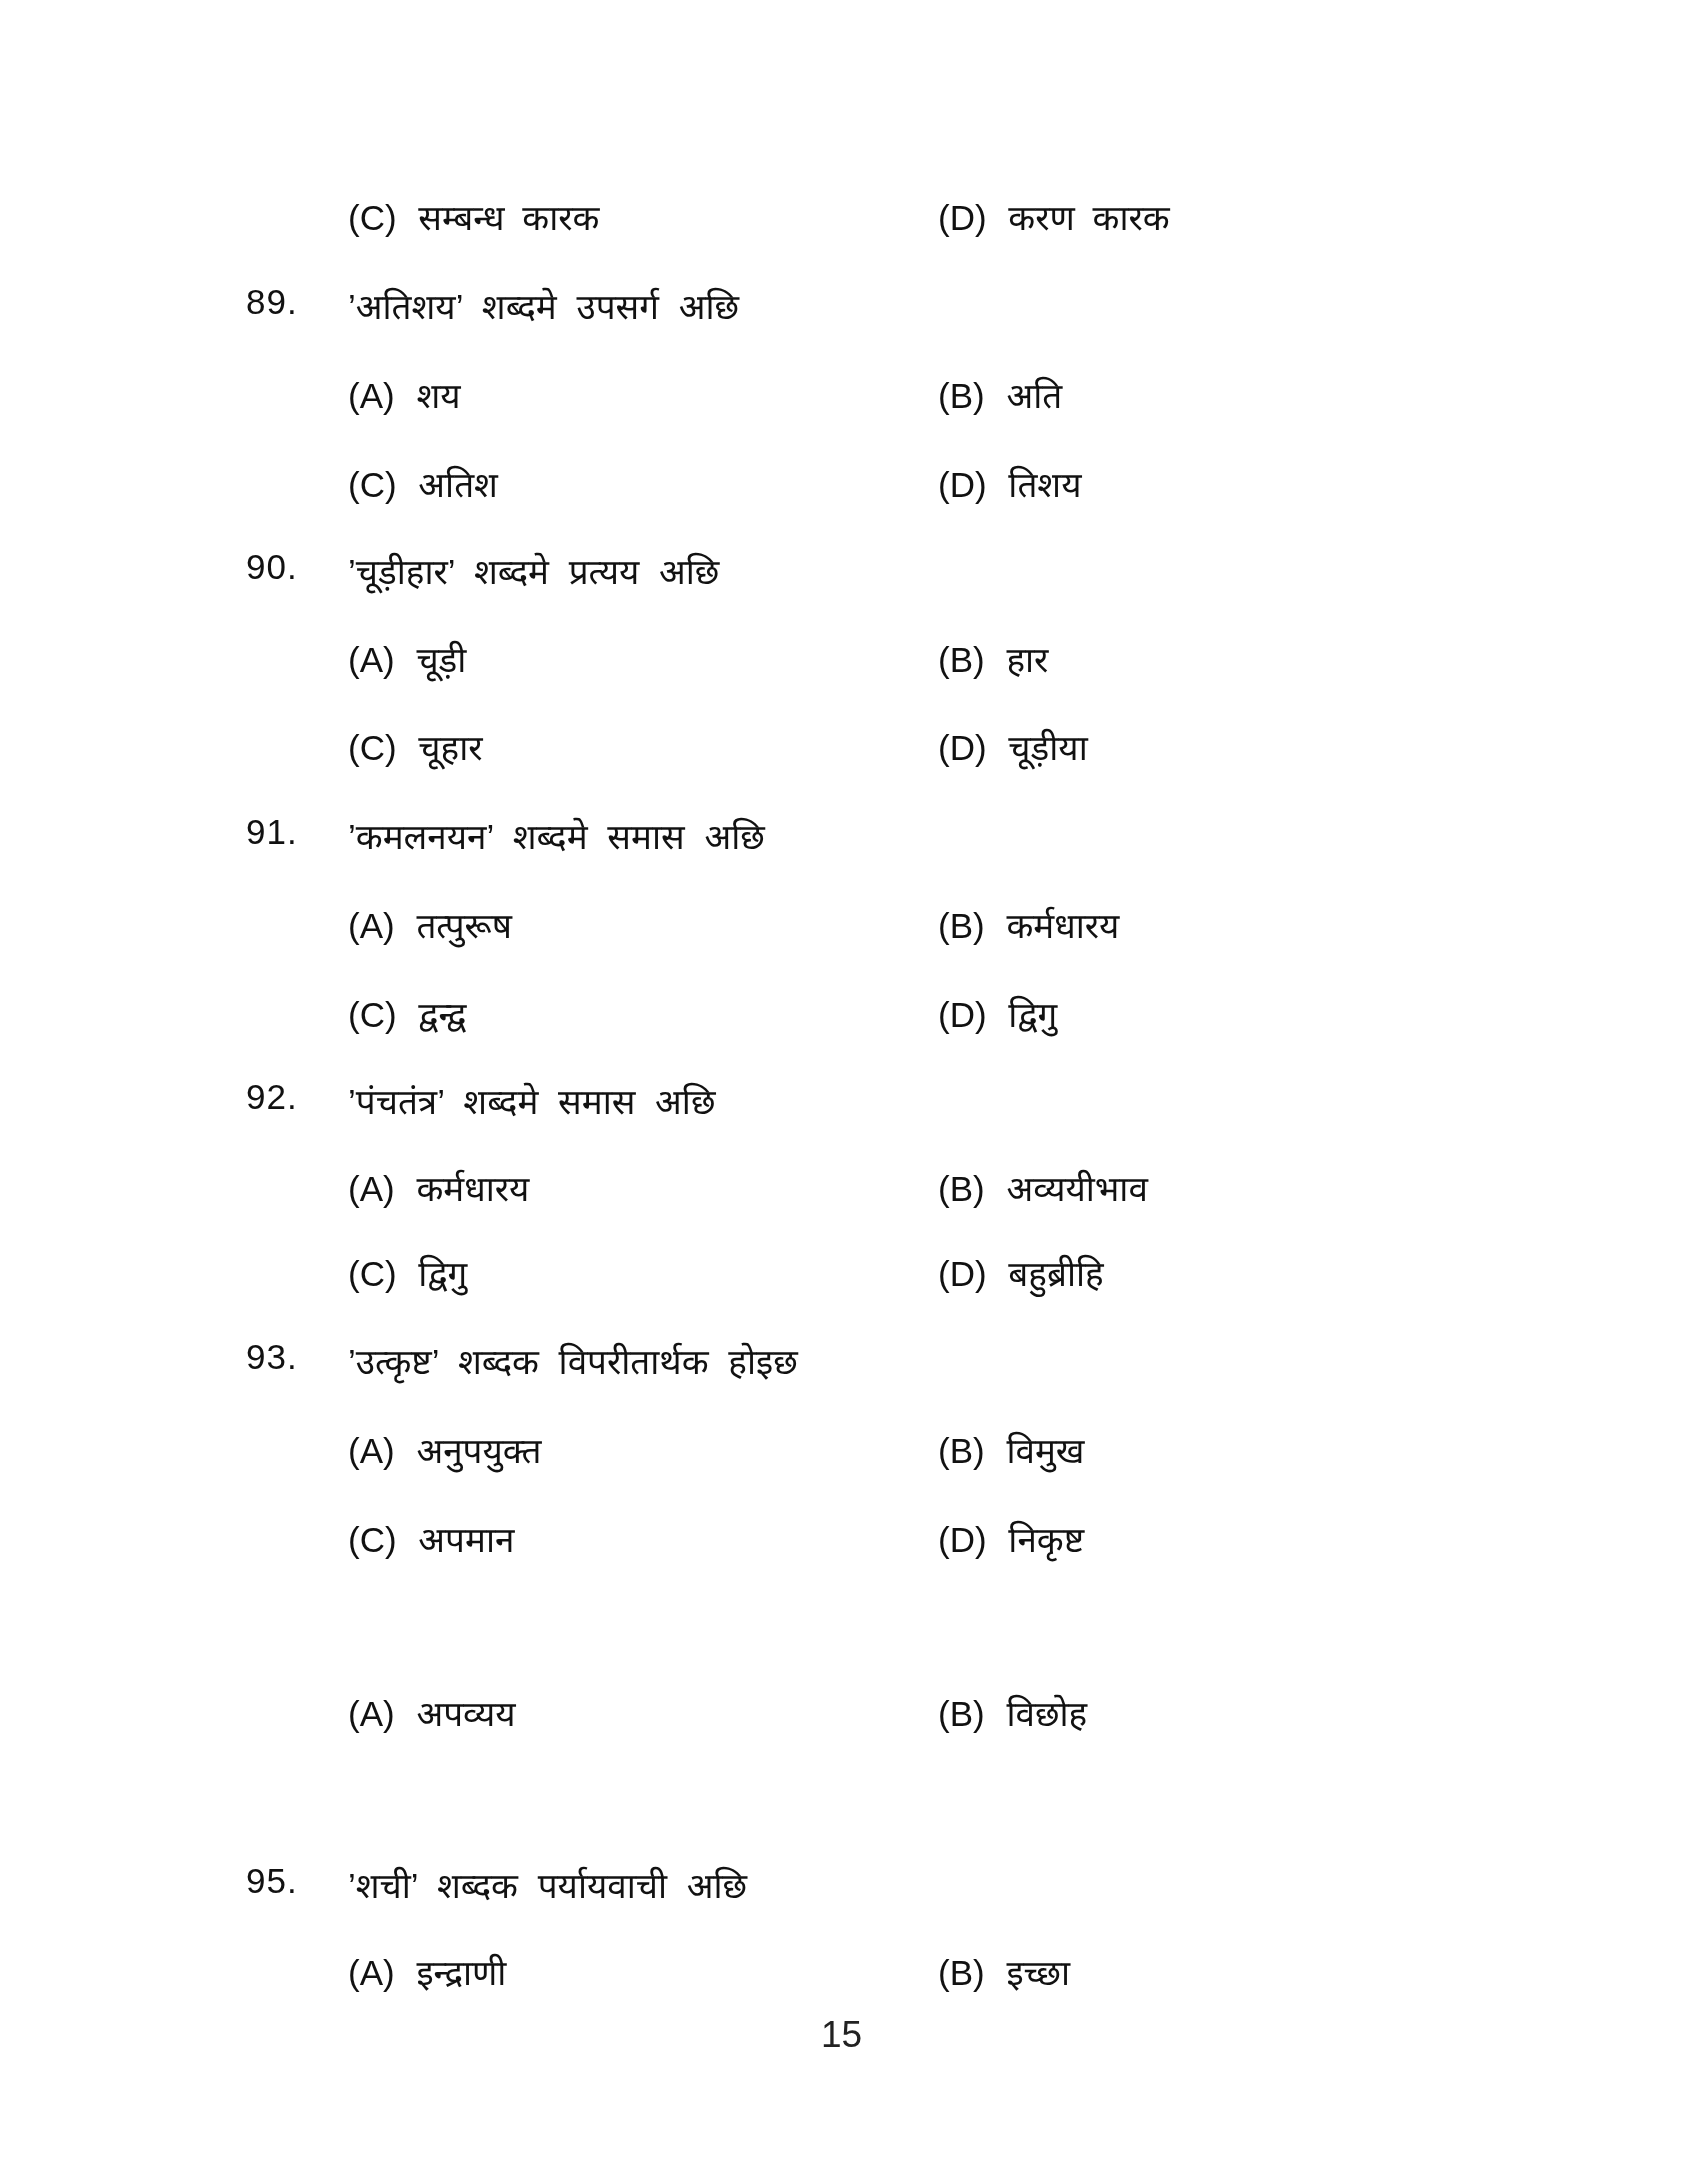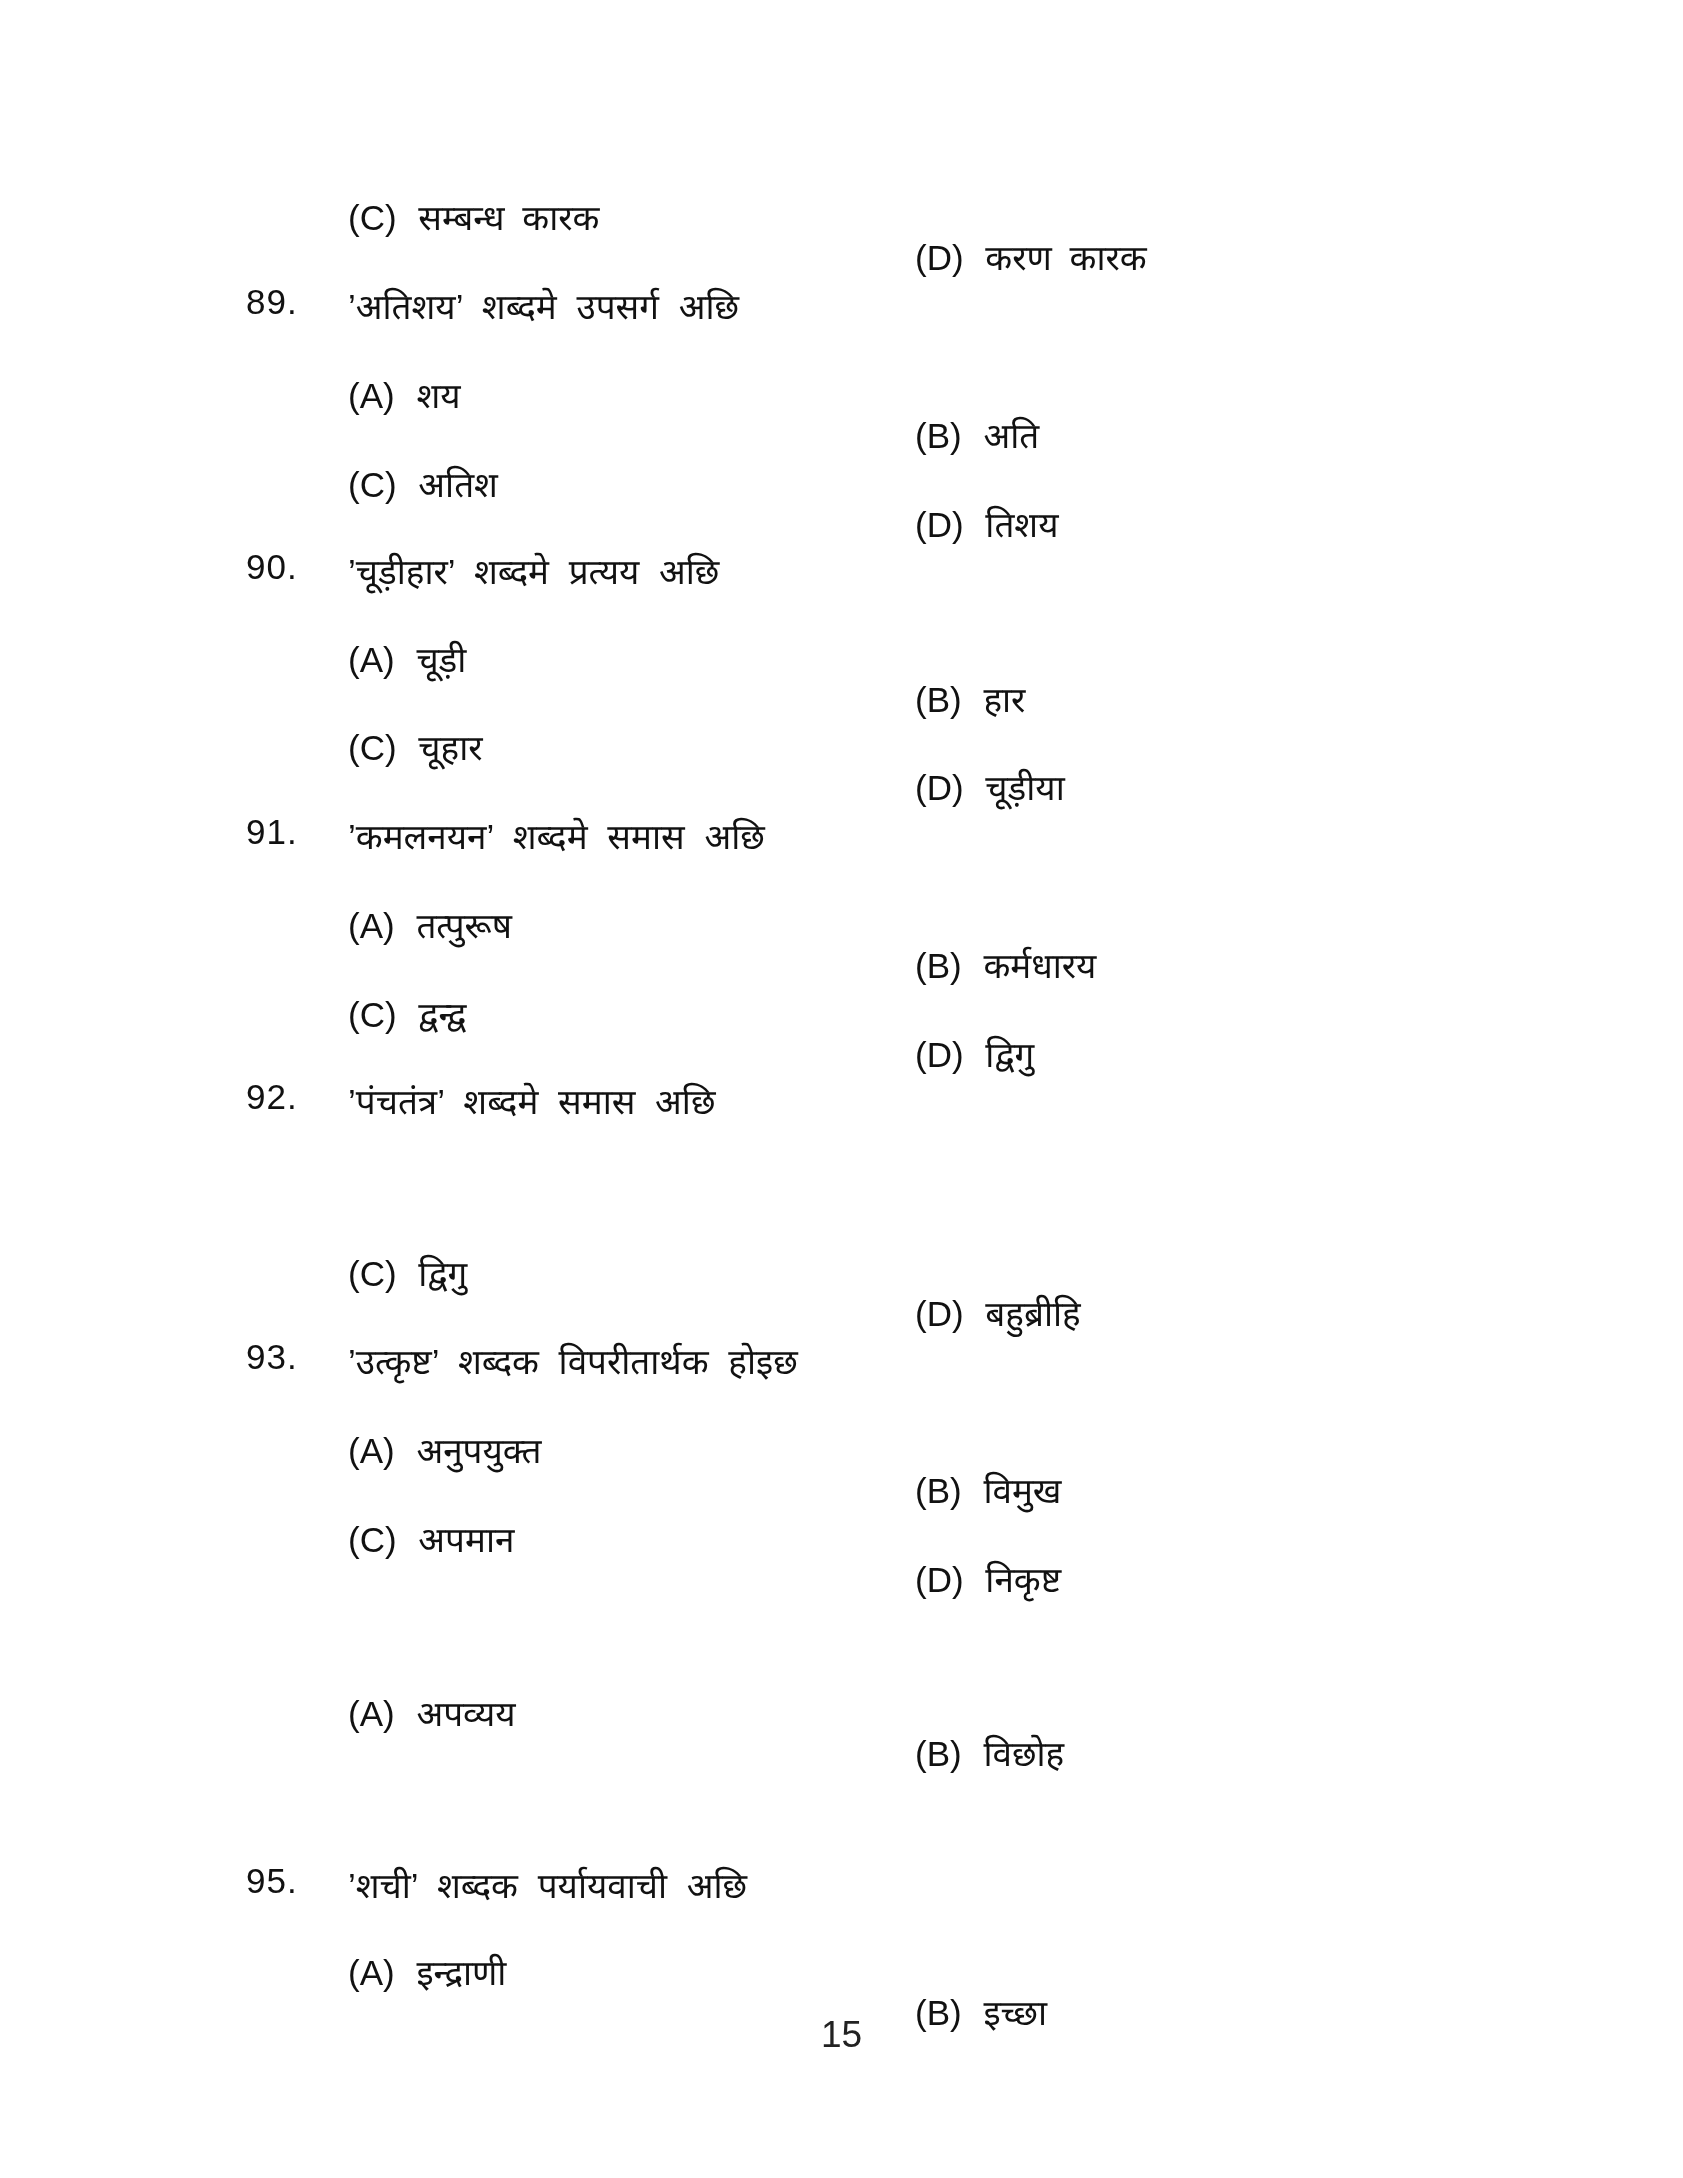--- a/index.html
+++ b/index.html
@@ -33,22 +33,21 @@
     position: absolute;
     left: 348px;
     word-spacing: 10px;
   }
   .opt-left {
     position: absolute;
     left: 348px;
   }
   .opt-right {
     position: absolute;
-    left: 915px;
-    margin-top: 40px;
+    left: 938px;
   }
   .opt-label {
     display: inline-block;
     margin-right: 12px;
   }
   .opt-text {
     display: inline-block;
     word-spacing: 8px;
   }
   .page-number {
@@ -149,20 +148,30 @@
     <span class="opt-right">
       <span class="opt-label">(D)</span>
       <span class="opt-text">द्विगु</span>
     </span>
   </div>
 
   <div class="row" style="top:1077px">
     <span class="qnum">92.</span>
     <span class="qtext">’पंचतंत्र’ शब्दमे समास अछि</span>
   </div>
+  <div class="row" style="top:1164px">
+    <span class="opt-left">
+      <span class="opt-label">(A)</span>
+      <span class="opt-text">कर्मधारय</span>
+    </span>
+    <span class="opt-right">
+      <span class="opt-label">(B)</span>
+      <span class="opt-text">अव्ययीभाव</span>
+    </span>
+  </div>
   <div class="row" style="top:1249px">
     <span class="opt-left">
       <span class="opt-label">(C)</span>
       <span class="opt-text">द्विगु</span>
     </span>
     <span class="opt-right">
       <span class="opt-label">(D)</span>
       <span class="opt-text">बहुब्रीहि</span>
     </span>
   </div>

